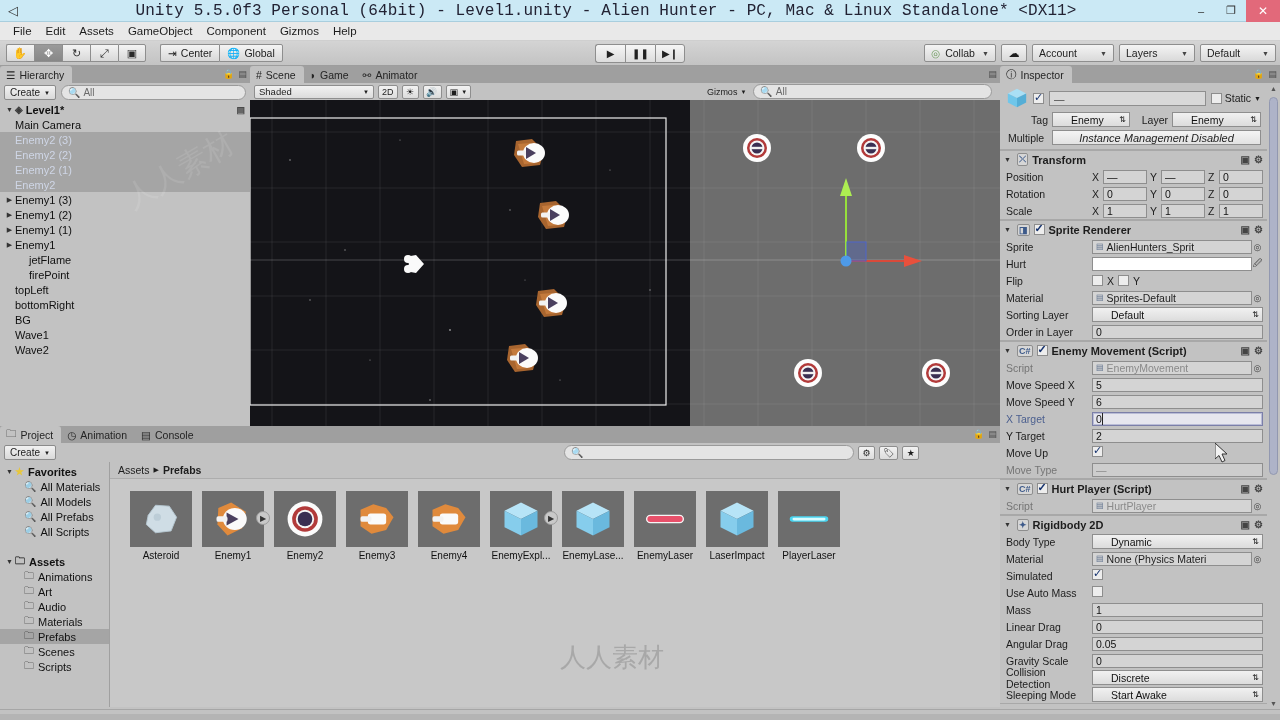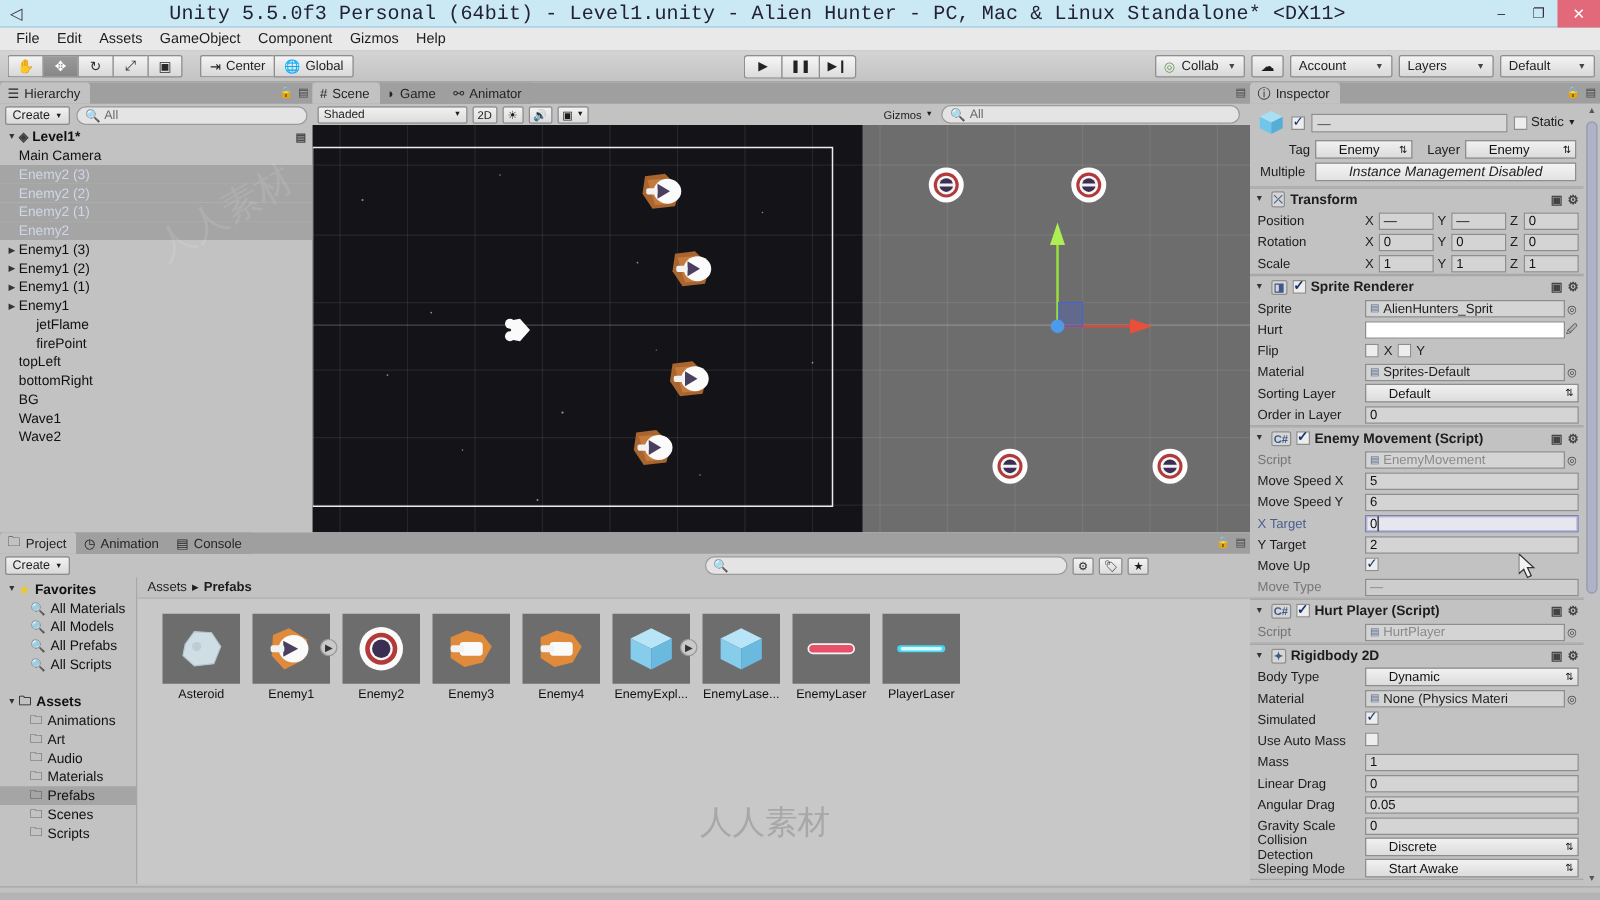--- a/index.html
+++ b/index.html
@@ -707,20 +707,30 @@
               <div class="asset">
                 <div class="thumb">
                   <svg viewBox="0 0 48 24" width="44" height="22">
                     <rect x="4" y="8" width="40" height="8" rx="4" fill="#e8506a" stroke="#f6f6f6" stroke-width="1.5"></rect>
                   </svg>
                 </div>
                 <div class="lbl">EnemyLaser</div>
               </div>
               <div class="asset">
                 <div class="thumb">
+                  <svg viewBox="0 0 48 48" width="44" height="44">
+                    <polygon points="24,6 42,15 24,24 6,15" fill="#b7e4f7"></polygon>
+                    <polygon points="6,15 24,24 24,42 6,33" fill="#86cdec"></polygon>
+                    <polygon points="42,15 24,24 24,42 42,33" fill="#6ab9de"></polygon>
+                  </svg>
+                </div>
+                <div class="lbl">LaserImpact</div>
+              </div>
+              <div class="asset">
+                <div class="thumb">
                   <svg viewBox="0 0 48 24" width="44" height="22">
                     <rect x="3" y="9" width="42" height="6" rx="3" fill="#49d6f2"></rect>
                     <rect x="6" y="10.5" width="36" height="3" rx="1.5" fill="#d9fbff"></rect>
                   </svg>
                 </div>
                 <div class="lbl">PlayerLaser</div>
               </div>
             </div>
         </div>
       </div>

